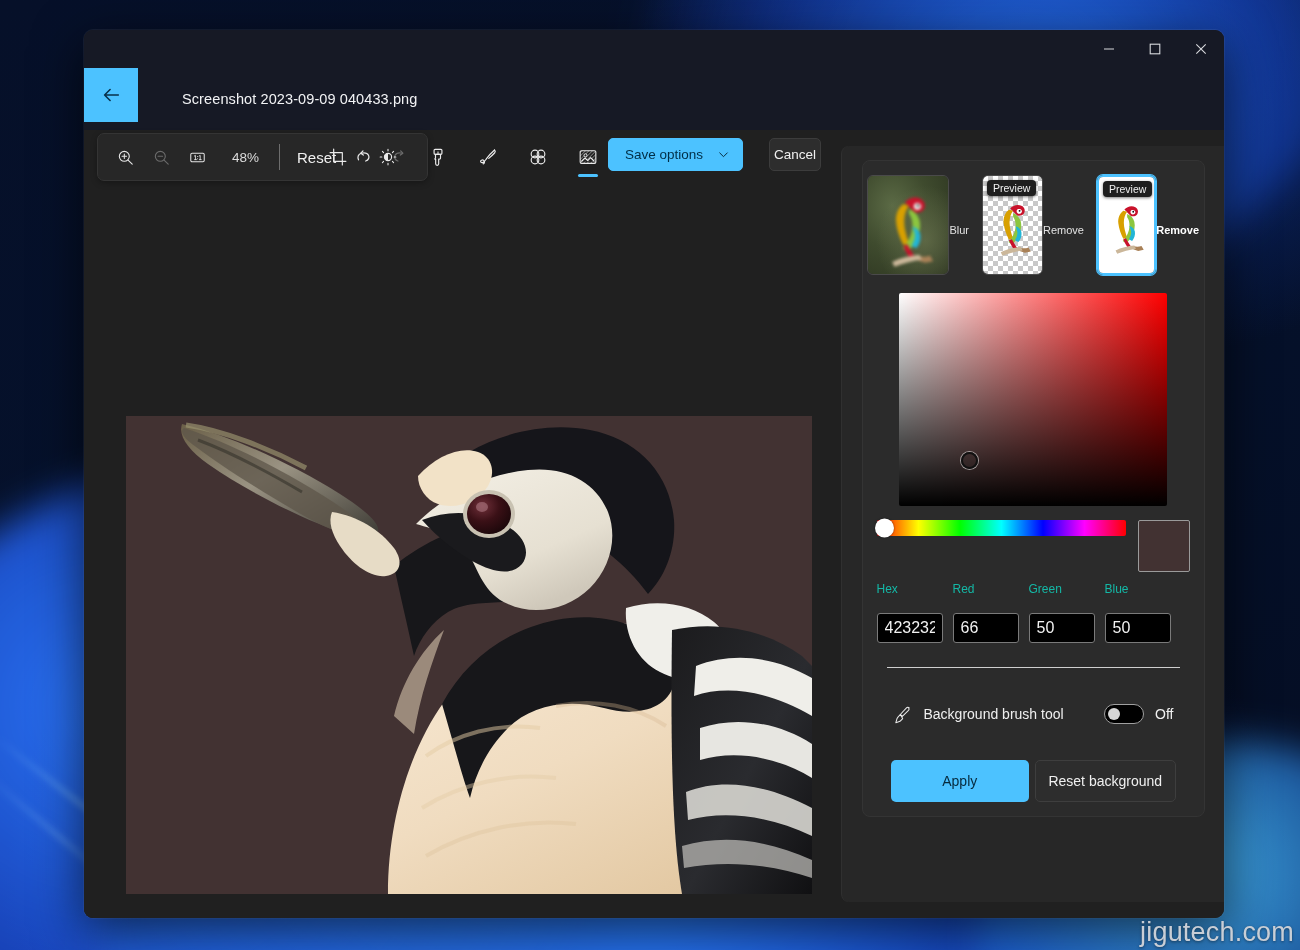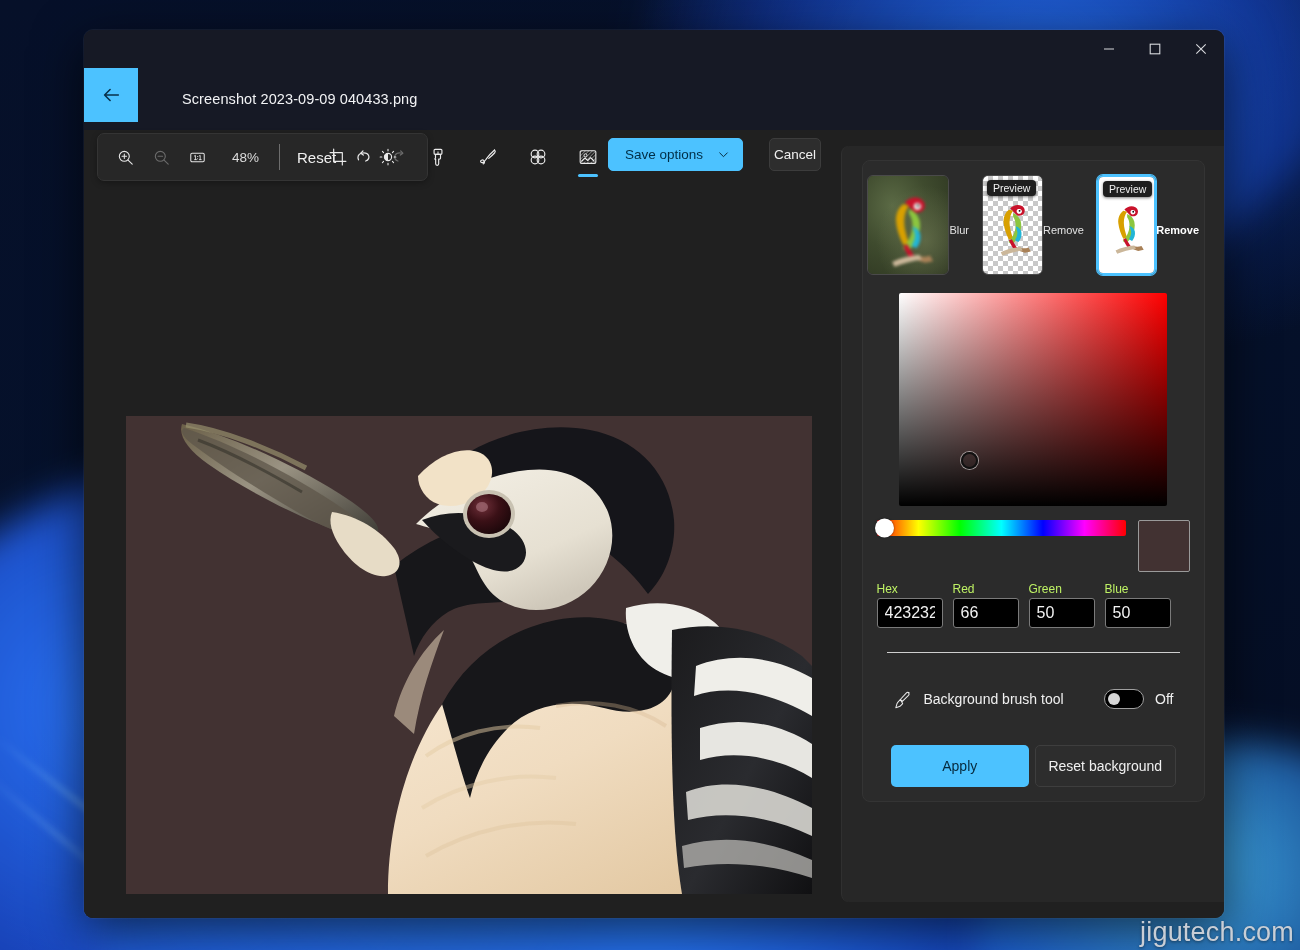--- a/index.html
+++ b/index.html
@@ -209,21 +209,21 @@
     position: absolute; left: -2px; top: 50%; transform: translateY(-50%);
     width: 19px; height: 19px; border-radius: 50%; background: #fff;
     box-shadow: 0 0 2px rgba(0,0,0,.6);
   }
   #swatch { width: 52px; height: 52px; border: 1px solid #9a9a9a; border-radius: 2px; }
 
   #fields { display: flex; gap: 10px; margin-top: 10px; padding: 0 2px; }
   .field { display: flex; flex-direction: column; }
   .field.hex { width: 66px; }
   .field.num { width: 66px; }
-  .field label { font-size: 12px; color: #bef264; margin-bottom: 2px; }
+  .field label { font-size: 12px; color: #14b8a6; margin-bottom: 17px; }
   .field input {
     background: #000; color: #f2f2f2; border: 1px solid #7a7a7a; border-radius: 3px;
     height: 30px; font-size: 16px; padding: 0 7px; width: 100%;
     font-family: "Liberation Sans", sans-serif; outline: none;
   }
 
   #divider { height: 1px; background: #cfcfcf; margin: 24px 12px 0 12px; }
 
   #brush-row {
     display: flex; align-items: center; margin: 36px 18px 0 18px;

